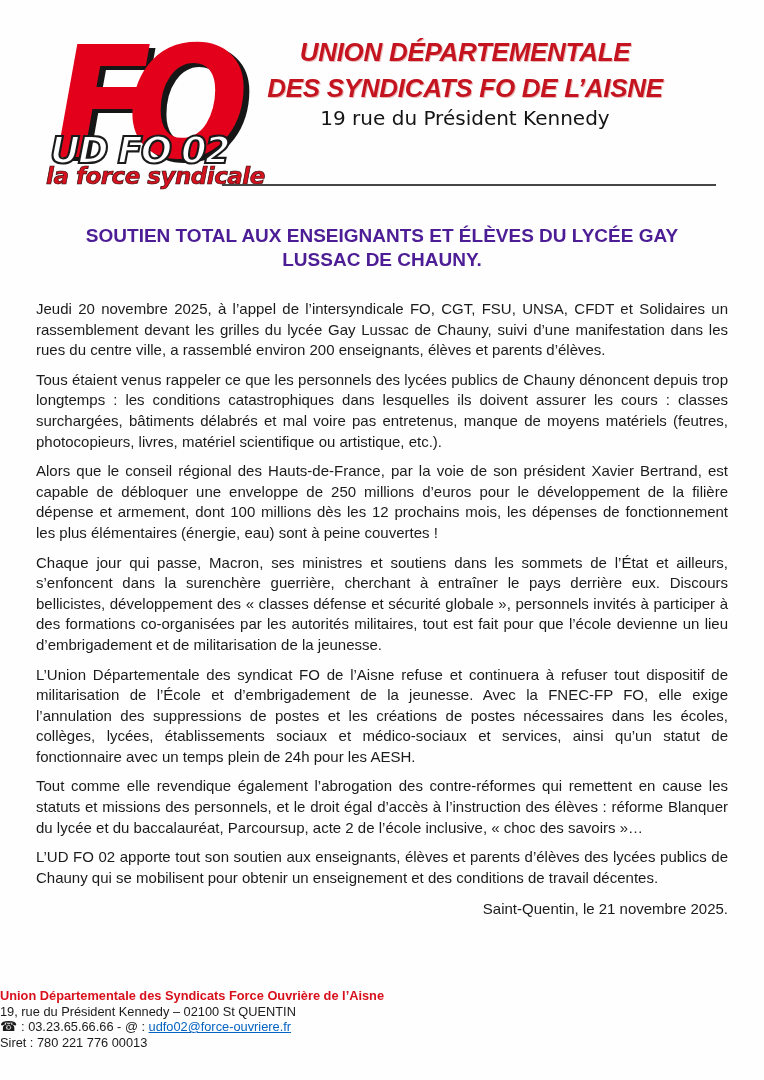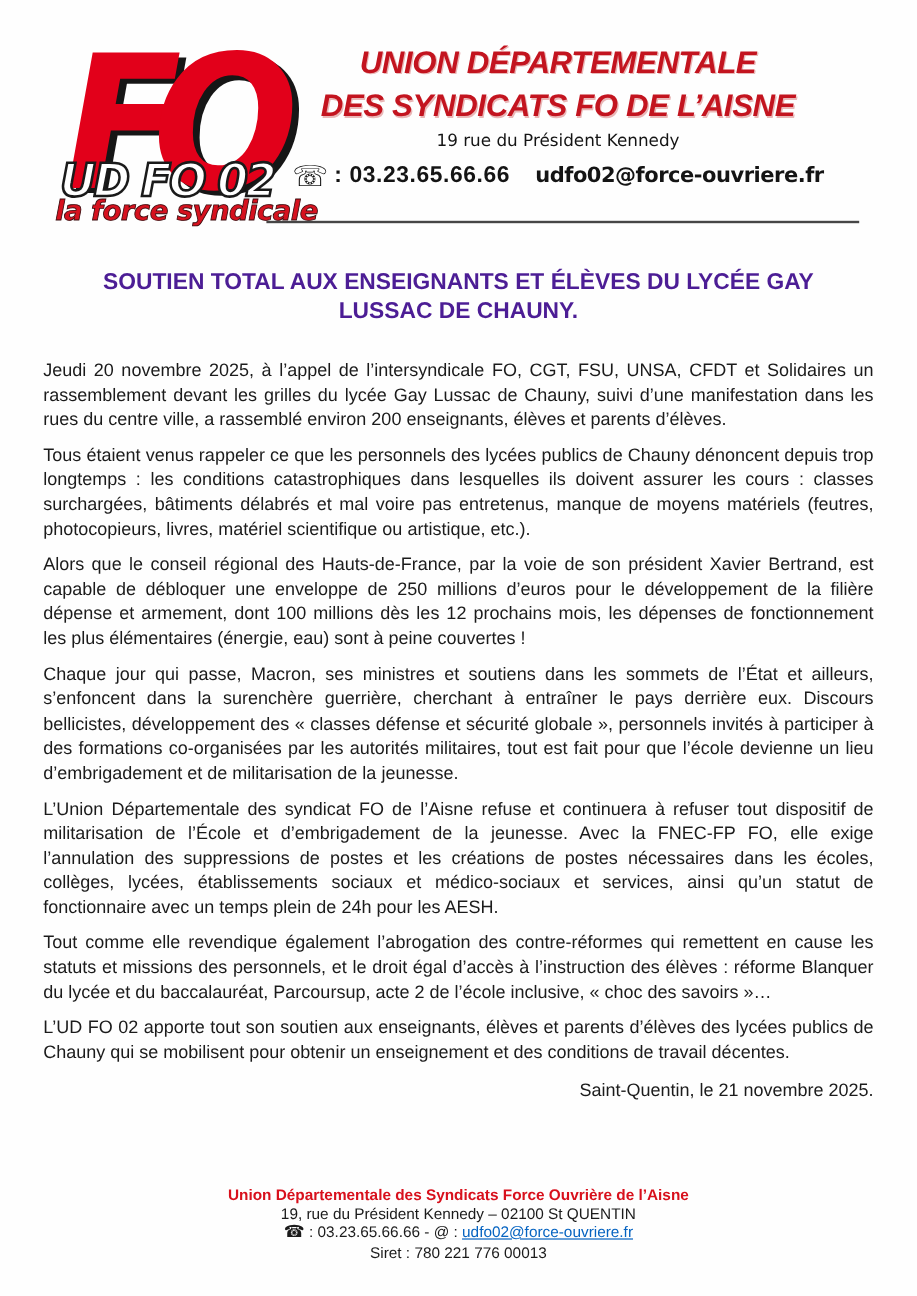--- a/index.html
+++ b/index.html
@@ -53,21 +53,21 @@
   .header-text { position:absolute; left:222px; top:34px; width:486px; text-align:center; }
   .org-line {
     font-weight:bold; font-size:26px; line-height:36px;
     color:#c3141f; letter-spacing:-0.3px;
     text-shadow:1px 1px 0 #e9b7b7;
     white-space:nowrap;
     font-style:italic;
   }
   .addr-line {
     font-family:"DejaVu Sans", sans-serif;
-    font-size:14px; line-height:23px; color:#141414;
+    font-size:20px; line-height:23px; color:#141414;
     letter-spacing:0px; margin-top:1px;
   }
   .addr-line:first-of-type { margin-top:5px; }
   .contact-line { margin-top:3px; font-size:18px; color:#141414; white-space:nowrap; }
   .phone-glyph { font-size:24px; vertical-align:-3px; font-family:"DejaVu Sans", sans-serif; }
   .phone-text { font-weight:bold; font-size:19px; letter-spacing:0.5px; }
   .header-email { font-weight:bold; font-size:17.5px; margin-left:16px; font-family:"DejaVu Sans", sans-serif; letter-spacing:-0.4px; }
 
   .header-rule { position:absolute; left:222px; top:184px; width:494px; border-top:2px solid #464646; }
 
@@ -83,21 +83,21 @@
   .body-text { position:absolute; left:36px; top:299px; width:692px; }
   .para {
     margin:0 0 9px 0;
     font-size:15px; line-height:20.6px;
     text-align:justify;
     color:#1b1b1b;
   }
   .dateline { margin-top:12px; text-align:right; font-size:15px; color:#1b1b1b; }
 
   
-  .footer { position:absolute; left:0; top:988px; width:764px; text-align:center; line-height:15.5px; }
+  .footer { position:absolute; left:0; top:988px; width:764px; text-align:left; line-height:15.5px; }
   .footer-org { color:#d8101c; font-weight:bold; font-size:12.8px; }
   .footer-addr { font-size:12.8px; color:#1b1b1b; }
   .footer-contact { font-size:12.8px; color:#1b1b1b; }
   .footer-phone-glyph { font-size:14px; font-family:"DejaVu Sans", sans-serif; }
   .footer-email-link { color:#0563c1; text-decoration:underline; }
   .footer-siret { font-size:12.8px; color:#1b1b1b; }
 </style>
 </head>
 <body>
 
@@ -106,25 +106,20 @@
   <div class="logo">
     <div class="logo-fo">FO</div>
     <div class="logo-ud">UD FO 02</div>
     <div class="logo-tagline">la force syndicale</div>
   </div>
 
   <div class="header-text">
     <div class="org-line">UNION DÉPARTEMENTALE</div>
     <div class="org-line">DES SYNDICATS FO DE L’AISNE</div>
     <div class="addr-line">19 rue du Président Kennedy</div>
-    <div class="contact-line">
-      <span class="phone-glyph">☏</span>
-      <span class="phone-text">: 03.23.65.66.66</span>
-      <span class="header-email">udfo02@force-ouvriere.fr</span>
-    </div>
   </div>
 
   <div class="header-rule"></div>
 
   <div class="doc-title">SOUTIEN TOTAL AUX ENSEIGNANTS ET ÉLÈVES DU LYCÉE GAY LUSSAC DE CHAUNY.</div>
 
   <div class="body-text">
     <p class="para">Jeudi 20 novembre 2025, à l’appel de l’intersyndicale FO, CGT, FSU, UNSA, CFDT et Solidaires un rassemblement devant les grilles du lycée Gay Lussac de Chauny, suivi d’une manifestation dans les rues du centre ville, a rassemblé environ 200 enseignants, élèves et parents d’élèves.</p>
     <p class="para">Tous étaient venus rappeler ce que les personnels des lycées publics de Chauny dénoncent depuis trop longtemps : les conditions catastrophiques dans lesquelles ils doivent assurer les cours : classes surchargées, bâtiments délabrés et mal voire pas entretenus, manque de moyens matériels (feutres, photocopieurs, livres, matériel scientifique ou artistique, etc.).</p>
     <p class="para">Alors que le conseil régional des Hauts-de-France, par la voie de son président Xavier Bertrand, est capable de débloquer une enveloppe de 250 millions d’euros pour le développement de la filière dépense et armement, dont 100 millions dès les 12 prochains mois, les dépenses de fonctionnement les plus élémentaires (énergie, eau) sont à peine couvertes !</p>

